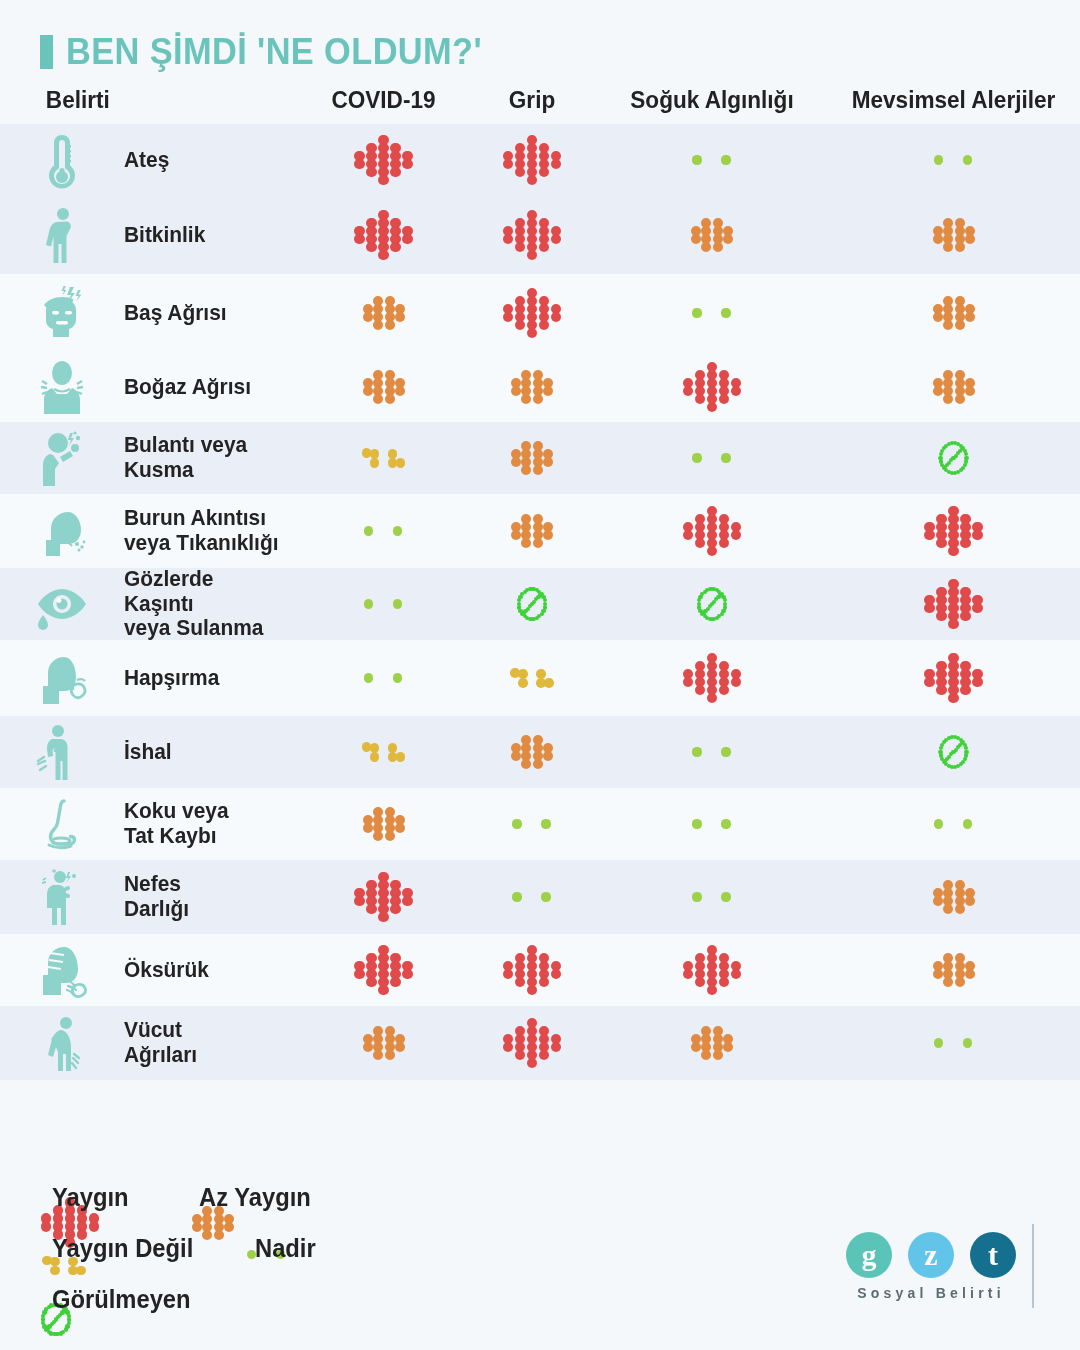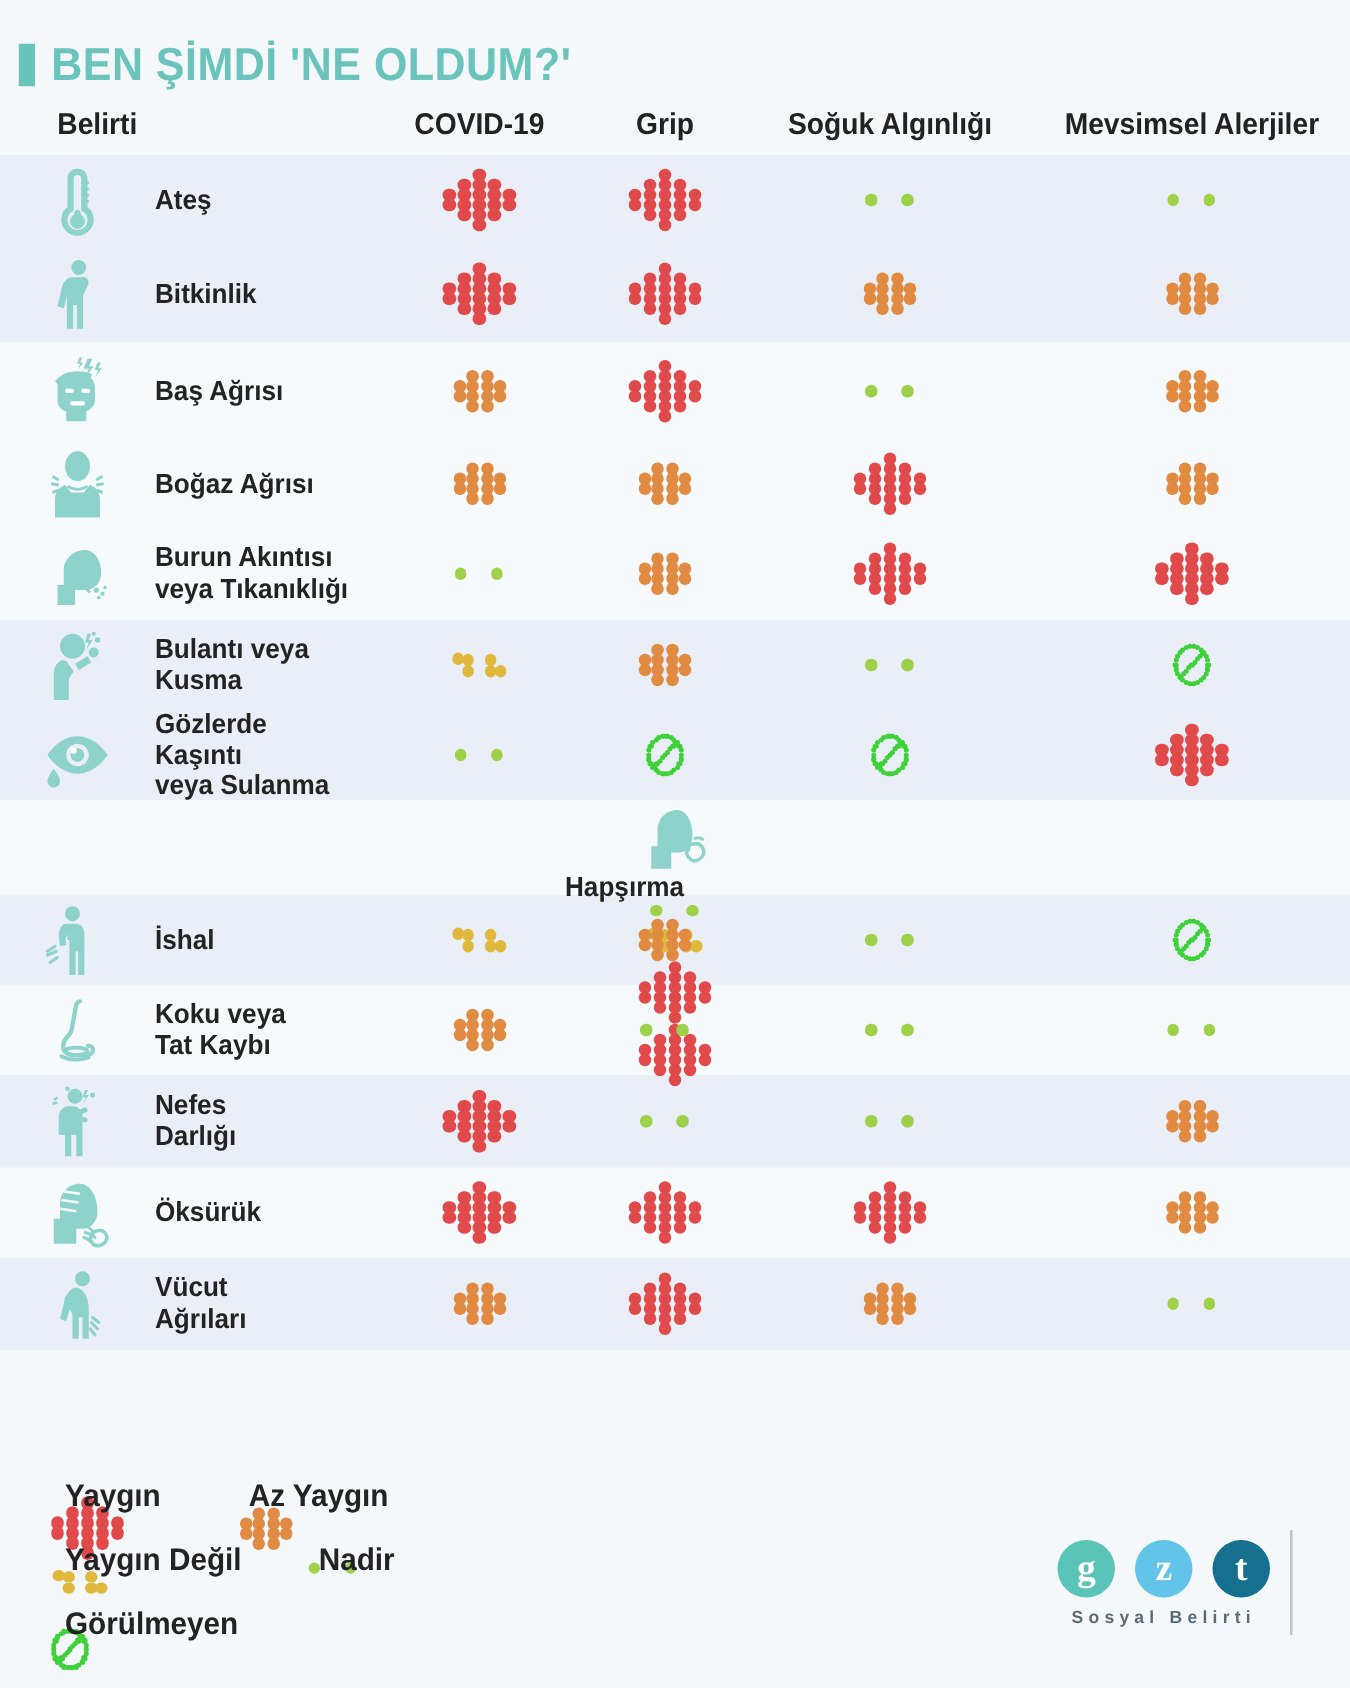--- a/index.html
+++ b/index.html
@@ -5,21 +5,21 @@
   * { box-sizing: border-box; margin: 0; padding: 0; }
   body {
     width: 1080px; height: 1350px;
     background: #f4f8fb;
     font-family: "Liberation Sans", sans-serif;
     overflow: hidden;
   }
   .page { position: relative; width: 1080px; height: 1350px; }
 
   
-  .title-wrap { padding: 33px 0 0 15px; display: flex; align-items: center; }
+  .title-wrap { padding: 33px 0 0 40px; display: flex; align-items: center; }
   .title-bar {
     width: 13px; height: 34px; background: #6bc4bc;
     margin-right: 13px; flex: 0 0 auto;
   }
   .title-text {
     color: #6bc4bc; font-size: 37px; font-weight: bold;
     letter-spacing: .4px; line-height: 1;
     transform: scaleX(.93); transform-origin: left center;
     white-space: nowrap;
   }
@@ -425,101 +425,20 @@
             <i style="left:17px;top:8px;width:10px;height:10px;background:#e08a42"></i>
             <i style="left:17px;top:16px;width:10px;height:10px;background:#e08a42"></i>
             <i style="left:17px;top:24px;width:10px;height:10px;background:#e08a42"></i>
             <i style="left:17px;top:32px;width:10px;height:10px;background:#e08a42"></i>
             <i style="left:29px;top:8px;width:10px;height:10px;background:#e08a42"></i>
             <i style="left:29px;top:16px;width:10px;height:10px;background:#e08a42"></i>
             <i style="left:29px;top:24px;width:10px;height:10px;background:#e08a42"></i>
             <i style="left:29px;top:32px;width:10px;height:10px;background:#e08a42"></i>
             <i style="left:39px;top:16px;width:10px;height:10px;background:#e08a42"></i>
             <i style="left:39px;top:24px;width:10px;height:10px;background:#e08a42"></i>
-          </span>
-        </div>
-      </div>
-      <div class="row base" style="height: 74px;">
-        <div class="cell-icon">
-          <svg class="sym-icon" width="56" height="58" viewBox="0 0 56 58" fill="#8ed3cb">
-            <path d="M34 10c-9 0-17 7-17 16v12h-5v16h14V42h8c7 0 13-5 13-14 0-10-6-18-13-18z"></path>
-            <path d="M30 38q5 2 8 6" stroke="#8ed3cb" stroke-width="2" fill="none"></path>
-            <circle cx="43" cy="42" r="2.1"></circle>
-            <circle cx="48" cy="45" r="1.7"></circle>
-            <circle cx="45" cy="48" r="1.5"></circle>
-            <circle cx="50" cy="40" r="1.4"></circle>
-          </svg>
-        </div>
-        <div class="cell-label">
-          <div class="lbl">Burun Akıntısı<br>veya Tıkanıklığı</div>
-        </div>
-        <div class="cell-data d1">
-          <span class="glyph g-rare">
-            <i style="left:6.4px;top:1.4000000000000004px;width:9.2px;height:9.2px;background:#9ed14a"></i>
-            <i style="left:35.4px;top:1.4000000000000004px;width:9.2px;height:9.2px;background:#9ed14a"></i>
-          </span>
-        </div>
-        <div class="cell-data d2">
-          <span class="glyph g-less">
-            <i style="left:7px;top:16px;width:10px;height:10px;background:#e08a42"></i>
-            <i style="left:7px;top:24px;width:10px;height:10px;background:#e08a42"></i>
-            <i style="left:17px;top:8px;width:10px;height:10px;background:#e08a42"></i>
-            <i style="left:17px;top:16px;width:10px;height:10px;background:#e08a42"></i>
-            <i style="left:17px;top:24px;width:10px;height:10px;background:#e08a42"></i>
-            <i style="left:17px;top:32px;width:10px;height:10px;background:#e08a42"></i>
-            <i style="left:29px;top:8px;width:10px;height:10px;background:#e08a42"></i>
-            <i style="left:29px;top:16px;width:10px;height:10px;background:#e08a42"></i>
-            <i style="left:29px;top:24px;width:10px;height:10px;background:#e08a42"></i>
-            <i style="left:29px;top:32px;width:10px;height:10px;background:#e08a42"></i>
-            <i style="left:39px;top:16px;width:10px;height:10px;background:#e08a42"></i>
-            <i style="left:39px;top:24px;width:10px;height:10px;background:#e08a42"></i>
-          </span>
-        </div>
-        <div class="cell-data d3">
-          <span class="glyph g-common">
-            <i style="left:2.8px;top:15.8px;width:10.4px;height:10.4px;background:#e04a4a"></i>
-            <i style="left:2.8px;top:23.8px;width:10.4px;height:10.4px;background:#e04a4a"></i>
-            <i style="left:14.8px;top:7.8px;width:10.4px;height:10.4px;background:#e04a4a"></i>
-            <i style="left:14.8px;top:15.8px;width:10.4px;height:10.4px;background:#e04a4a"></i>
-            <i style="left:14.8px;top:23.8px;width:10.4px;height:10.4px;background:#e04a4a"></i>
-            <i style="left:14.8px;top:31.8px;width:10.4px;height:10.4px;background:#e04a4a"></i>
-            <i style="left:26.8px;top:-0.20000000000000018px;width:10.4px;height:10.4px;background:#e04a4a"></i>
-            <i style="left:26.8px;top:7.8px;width:10.4px;height:10.4px;background:#e04a4a"></i>
-            <i style="left:26.8px;top:15.8px;width:10.4px;height:10.4px;background:#e04a4a"></i>
-            <i style="left:26.8px;top:23.8px;width:10.4px;height:10.4px;background:#e04a4a"></i>
-            <i style="left:26.8px;top:31.8px;width:10.4px;height:10.4px;background:#e04a4a"></i>
-            <i style="left:26.8px;top:39.8px;width:10.4px;height:10.4px;background:#e04a4a"></i>
-            <i style="left:38.8px;top:7.8px;width:10.4px;height:10.4px;background:#e04a4a"></i>
-            <i style="left:38.8px;top:15.8px;width:10.4px;height:10.4px;background:#e04a4a"></i>
-            <i style="left:38.8px;top:23.8px;width:10.4px;height:10.4px;background:#e04a4a"></i>
-            <i style="left:38.8px;top:31.8px;width:10.4px;height:10.4px;background:#e04a4a"></i>
-            <i style="left:50.8px;top:15.8px;width:10.4px;height:10.4px;background:#e04a4a"></i>
-            <i style="left:50.8px;top:23.8px;width:10.4px;height:10.4px;background:#e04a4a"></i>
-          </span>
-        </div>
-        <div class="cell-data d4">
-          <span class="glyph g-common">
-            <i style="left:2.8px;top:15.8px;width:10.4px;height:10.4px;background:#e04a4a"></i>
-            <i style="left:2.8px;top:23.8px;width:10.4px;height:10.4px;background:#e04a4a"></i>
-            <i style="left:14.8px;top:7.8px;width:10.4px;height:10.4px;background:#e04a4a"></i>
-            <i style="left:14.8px;top:15.8px;width:10.4px;height:10.4px;background:#e04a4a"></i>
-            <i style="left:14.8px;top:23.8px;width:10.4px;height:10.4px;background:#e04a4a"></i>
-            <i style="left:14.8px;top:31.8px;width:10.4px;height:10.4px;background:#e04a4a"></i>
-            <i style="left:26.8px;top:-0.20000000000000018px;width:10.4px;height:10.4px;background:#e04a4a"></i>
-            <i style="left:26.8px;top:7.8px;width:10.4px;height:10.4px;background:#e04a4a"></i>
-            <i style="left:26.8px;top:15.8px;width:10.4px;height:10.4px;background:#e04a4a"></i>
-            <i style="left:26.8px;top:23.8px;width:10.4px;height:10.4px;background:#e04a4a"></i>
-            <i style="left:26.8px;top:31.8px;width:10.4px;height:10.4px;background:#e04a4a"></i>
-            <i style="left:26.8px;top:39.8px;width:10.4px;height:10.4px;background:#e04a4a"></i>
-            <i style="left:38.8px;top:7.8px;width:10.4px;height:10.4px;background:#e04a4a"></i>
-            <i style="left:38.8px;top:15.8px;width:10.4px;height:10.4px;background:#e04a4a"></i>
-            <i style="left:38.8px;top:23.8px;width:10.4px;height:10.4px;background:#e04a4a"></i>
-            <i style="left:38.8px;top:31.8px;width:10.4px;height:10.4px;background:#e04a4a"></i>
-            <i style="left:50.8px;top:15.8px;width:10.4px;height:10.4px;background:#e04a4a"></i>
-            <i style="left:50.8px;top:23.8px;width:10.4px;height:10.4px;background:#e04a4a"></i>
           </span>
         </div>
       </div>
       <div class="row alt" style="height: 72px;">
         <div class="cell-icon">
           <svg class="sym-icon" width="56" height="58" viewBox="0 0 56 58" fill="#8ed3cb">
             <circle cx="24" cy="14" r="10"></circle>
             <path d="M16 25c-5 2-7 6-7 11v21h12V40l4-6-6-8z"></path>
             <path d="M26 28l10-6 3 5-10 6z"></path>
             <circle cx="41" cy="19" r="4"></circle>
@@ -596,20 +515,101 @@
             <i style="left:11.610000000000001px;top:22.58px;width:4.2px;height:4.2px;background:#3ed139"></i>
             <i style="left:13.755px;top:20.24px;width:4.2px;height:4.2px;background:#3ed139"></i>
             <i style="left:15.9px;top:17.9px;width:4.2px;height:4.2px;background:#3ed139"></i>
             <i style="left:18.044999999999998px;top:15.56px;width:4.2px;height:4.2px;background:#3ed139"></i>
             <i style="left:20.189999999999998px;top:13.22px;width:4.2px;height:4.2px;background:#3ed139"></i>
             <i style="left:22.334999999999997px;top:10.88px;width:4.2px;height:4.2px;background:#3ed139"></i>
             <i style="left:24.479999999999997px;top:8.540000000000001px;width:4.2px;height:4.2px;background:#3ed139"></i>
           </span>
         </div>
       </div>
+      <div class="row base" style="height: 74px;">
+        <div class="cell-icon">
+          <svg class="sym-icon" width="56" height="58" viewBox="0 0 56 58" fill="#8ed3cb">
+            <path d="M34 10c-9 0-17 7-17 16v12h-5v16h14V42h8c7 0 13-5 13-14 0-10-6-18-13-18z"></path>
+            <path d="M30 38q5 2 8 6" stroke="#8ed3cb" stroke-width="2" fill="none"></path>
+            <circle cx="43" cy="42" r="2.1"></circle>
+            <circle cx="48" cy="45" r="1.7"></circle>
+            <circle cx="45" cy="48" r="1.5"></circle>
+            <circle cx="50" cy="40" r="1.4"></circle>
+          </svg>
+        </div>
+        <div class="cell-label">
+          <div class="lbl">Burun Akıntısı<br>veya Tıkanıklığı</div>
+        </div>
+        <div class="cell-data d1">
+          <span class="glyph g-rare">
+            <i style="left:6.4px;top:1.4000000000000004px;width:9.2px;height:9.2px;background:#9ed14a"></i>
+            <i style="left:35.4px;top:1.4000000000000004px;width:9.2px;height:9.2px;background:#9ed14a"></i>
+          </span>
+        </div>
+        <div class="cell-data d2">
+          <span class="glyph g-less">
+            <i style="left:7px;top:16px;width:10px;height:10px;background:#e08a42"></i>
+            <i style="left:7px;top:24px;width:10px;height:10px;background:#e08a42"></i>
+            <i style="left:17px;top:8px;width:10px;height:10px;background:#e08a42"></i>
+            <i style="left:17px;top:16px;width:10px;height:10px;background:#e08a42"></i>
+            <i style="left:17px;top:24px;width:10px;height:10px;background:#e08a42"></i>
+            <i style="left:17px;top:32px;width:10px;height:10px;background:#e08a42"></i>
+            <i style="left:29px;top:8px;width:10px;height:10px;background:#e08a42"></i>
+            <i style="left:29px;top:16px;width:10px;height:10px;background:#e08a42"></i>
+            <i style="left:29px;top:24px;width:10px;height:10px;background:#e08a42"></i>
+            <i style="left:29px;top:32px;width:10px;height:10px;background:#e08a42"></i>
+            <i style="left:39px;top:16px;width:10px;height:10px;background:#e08a42"></i>
+            <i style="left:39px;top:24px;width:10px;height:10px;background:#e08a42"></i>
+          </span>
+        </div>
+        <div class="cell-data d3">
+          <span class="glyph g-common">
+            <i style="left:2.8px;top:15.8px;width:10.4px;height:10.4px;background:#e04a4a"></i>
+            <i style="left:2.8px;top:23.8px;width:10.4px;height:10.4px;background:#e04a4a"></i>
+            <i style="left:14.8px;top:7.8px;width:10.4px;height:10.4px;background:#e04a4a"></i>
+            <i style="left:14.8px;top:15.8px;width:10.4px;height:10.4px;background:#e04a4a"></i>
+            <i style="left:14.8px;top:23.8px;width:10.4px;height:10.4px;background:#e04a4a"></i>
+            <i style="left:14.8px;top:31.8px;width:10.4px;height:10.4px;background:#e04a4a"></i>
+            <i style="left:26.8px;top:-0.20000000000000018px;width:10.4px;height:10.4px;background:#e04a4a"></i>
+            <i style="left:26.8px;top:7.8px;width:10.4px;height:10.4px;background:#e04a4a"></i>
+            <i style="left:26.8px;top:15.8px;width:10.4px;height:10.4px;background:#e04a4a"></i>
+            <i style="left:26.8px;top:23.8px;width:10.4px;height:10.4px;background:#e04a4a"></i>
+            <i style="left:26.8px;top:31.8px;width:10.4px;height:10.4px;background:#e04a4a"></i>
+            <i style="left:26.8px;top:39.8px;width:10.4px;height:10.4px;background:#e04a4a"></i>
+            <i style="left:38.8px;top:7.8px;width:10.4px;height:10.4px;background:#e04a4a"></i>
+            <i style="left:38.8px;top:15.8px;width:10.4px;height:10.4px;background:#e04a4a"></i>
+            <i style="left:38.8px;top:23.8px;width:10.4px;height:10.4px;background:#e04a4a"></i>
+            <i style="left:38.8px;top:31.8px;width:10.4px;height:10.4px;background:#e04a4a"></i>
+            <i style="left:50.8px;top:15.8px;width:10.4px;height:10.4px;background:#e04a4a"></i>
+            <i style="left:50.8px;top:23.8px;width:10.4px;height:10.4px;background:#e04a4a"></i>
+          </span>
+        </div>
+        <div class="cell-data d4">
+          <span class="glyph g-common">
+            <i style="left:2.8px;top:15.8px;width:10.4px;height:10.4px;background:#e04a4a"></i>
+            <i style="left:2.8px;top:23.8px;width:10.4px;height:10.4px;background:#e04a4a"></i>
+            <i style="left:14.8px;top:7.8px;width:10.4px;height:10.4px;background:#e04a4a"></i>
+            <i style="left:14.8px;top:15.8px;width:10.4px;height:10.4px;background:#e04a4a"></i>
+            <i style="left:14.8px;top:23.8px;width:10.4px;height:10.4px;background:#e04a4a"></i>
+            <i style="left:14.8px;top:31.8px;width:10.4px;height:10.4px;background:#e04a4a"></i>
+            <i style="left:26.8px;top:-0.20000000000000018px;width:10.4px;height:10.4px;background:#e04a4a"></i>
+            <i style="left:26.8px;top:7.8px;width:10.4px;height:10.4px;background:#e04a4a"></i>
+            <i style="left:26.8px;top:15.8px;width:10.4px;height:10.4px;background:#e04a4a"></i>
+            <i style="left:26.8px;top:23.8px;width:10.4px;height:10.4px;background:#e04a4a"></i>
+            <i style="left:26.8px;top:31.8px;width:10.4px;height:10.4px;background:#e04a4a"></i>
+            <i style="left:26.8px;top:39.8px;width:10.4px;height:10.4px;background:#e04a4a"></i>
+            <i style="left:38.8px;top:7.8px;width:10.4px;height:10.4px;background:#e04a4a"></i>
+            <i style="left:38.8px;top:15.8px;width:10.4px;height:10.4px;background:#e04a4a"></i>
+            <i style="left:38.8px;top:23.8px;width:10.4px;height:10.4px;background:#e04a4a"></i>
+            <i style="left:38.8px;top:31.8px;width:10.4px;height:10.4px;background:#e04a4a"></i>
+            <i style="left:50.8px;top:15.8px;width:10.4px;height:10.4px;background:#e04a4a"></i>
+            <i style="left:50.8px;top:23.8px;width:10.4px;height:10.4px;background:#e04a4a"></i>
+          </span>
+        </div>
+      </div>
       <div class="row alt" style="height: 72px;">
         <div class="cell-icon">
           <svg class="sym-icon" width="56" height="58" viewBox="0 0 56 58" fill="#8ed3cb">
             <path d="M28 14C16 14 7 24 4 29c3 5 12 15 24 15s21-10 24-15c-3-5-12-15-24-15zm0 6c5 0 9 4 9 9s-4 9-9 9-9-4-9-9 4-9 9-9z"></path>
             <circle cx="28" cy="29" r="5.5"></circle>
             <circle cx="25" cy="25.5" r="2.4" fill="#ffffff"></circle>
             <path d="M9 40c-3 4-5 7-5 10a5 5 0 0010 0c0-3-2-6-5-10z"></path>
           </svg>
         </div>
         <div class="cell-label">
@@ -715,21 +715,21 @@
             <i style="left:26.8px;top:39.8px;width:10.4px;height:10.4px;background:#e04a4a"></i>
             <i style="left:38.8px;top:7.8px;width:10.4px;height:10.4px;background:#e04a4a"></i>
             <i style="left:38.8px;top:15.8px;width:10.4px;height:10.4px;background:#e04a4a"></i>
             <i style="left:38.8px;top:23.8px;width:10.4px;height:10.4px;background:#e04a4a"></i>
             <i style="left:38.8px;top:31.8px;width:10.4px;height:10.4px;background:#e04a4a"></i>
             <i style="left:50.8px;top:15.8px;width:10.4px;height:10.4px;background:#e04a4a"></i>
             <i style="left:50.8px;top:23.8px;width:10.4px;height:10.4px;background:#e04a4a"></i>
           </span>
         </div>
       </div>
-      <div class="row base" style="height: 76px; flex-direction: column;">
+      <div class="row base" style="height: 76px;">
         <div class="cell-icon">
           <svg class="sym-icon" width="56" height="58" viewBox="0 0 56 58" fill="#8ed3cb">
             <path d="M30 8c-9 0-16 7-16 16v13H9v18h16V42h6c6 0 11-5 11-14 0-11-5-20-12-20z"></path>
             <path d="M33 34c4 1 6 4 6 7" stroke="#8ed3cb" stroke-width="2.6" fill="none"></path>
             <path d="M40 36q7-3 10 2t-2 9q-5 4-9-1t1-10z" fill="none" stroke="#8ed3cb" stroke-width="2.8"></path>
             <path d="M43 31q5-2 8 1" stroke="#8ed3cb" stroke-width="2.2" fill="none"></path>
           </svg>
         </div>
         <div class="cell-label">
           <div class="lbl">Hapşırma</div>

